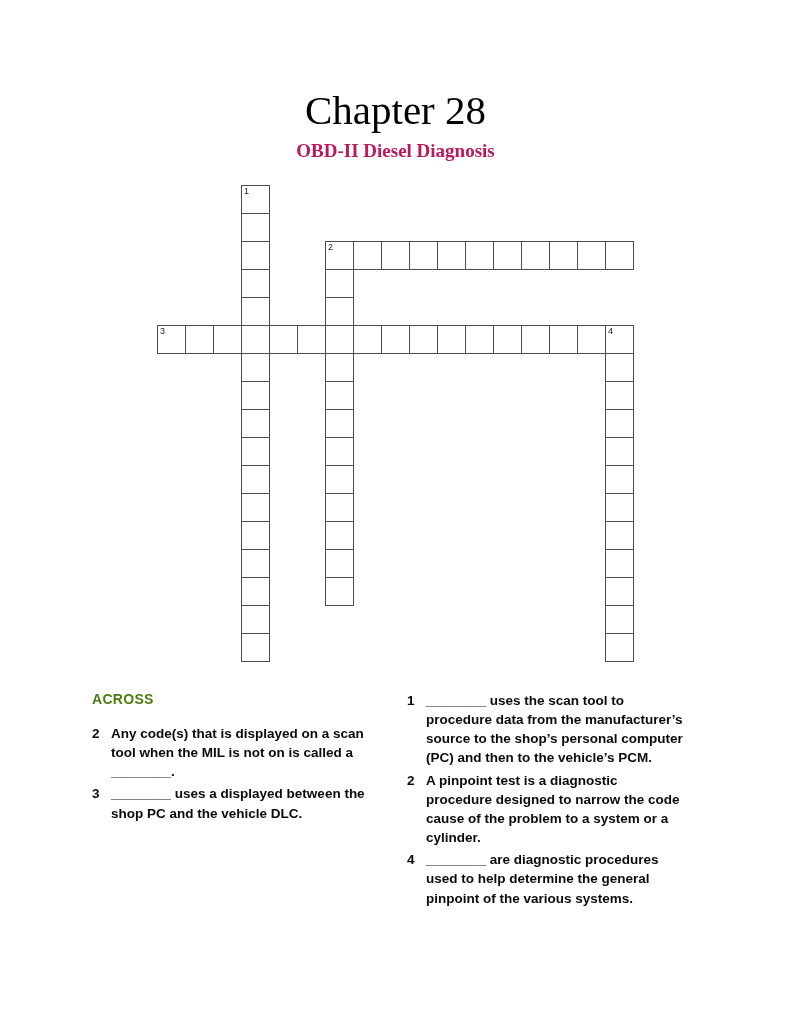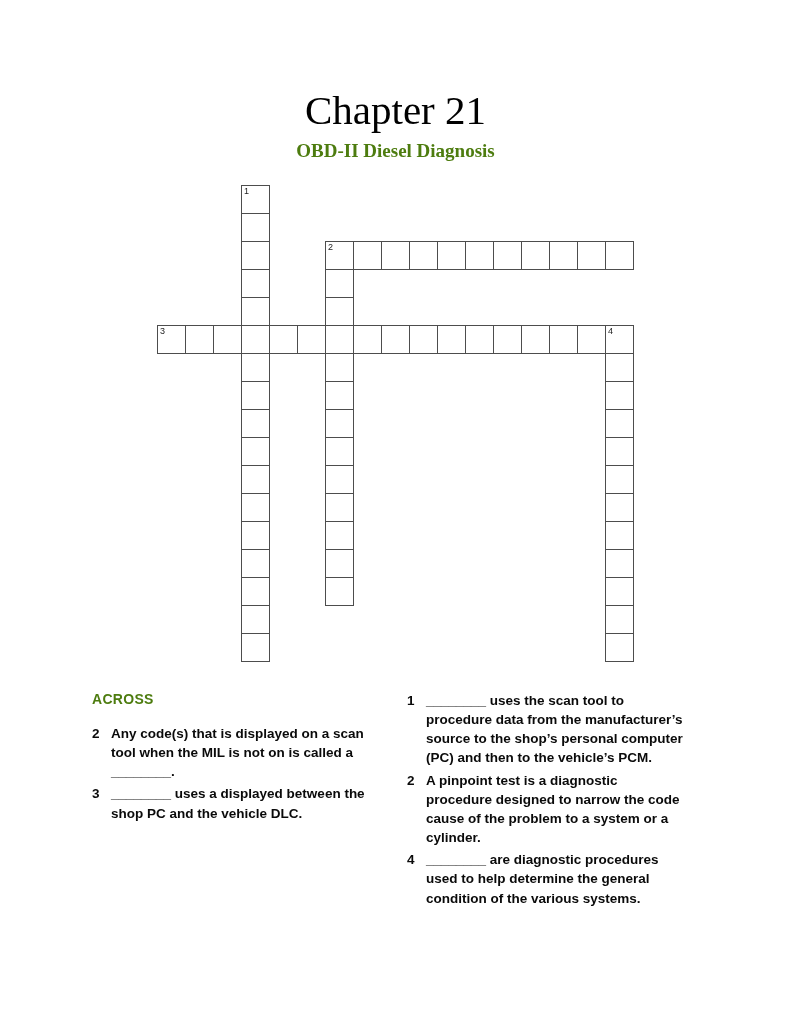--- a/index.html
+++ b/index.html
@@ -31,21 +31,21 @@
   .title {
     position:absolute; top:86px; left:0; right:0;
     text-align:center;
     font-family:"Liberation Serif", serif;
     font-weight:400; font-size:41px; color:#000;
   }
   .subtitle {
     position:absolute; top:140px; left:0; right:0;
     text-align:center;
     font-family:"Liberation Serif", serif;
-    font-weight:700; font-size:19px; color:#4d7c0f;
+    font-weight:700; font-size:19px; color:#be185d;
   }
 
   
   .grid { position:absolute; left:157px; top:185px; width:478px; height:478px; }
   .cell {
     position:absolute; background:#fff;
     border:1px solid #4d4d4d;
   }
   .cellnum {
     position:absolute; top:1px; left:2px;
@@ -64,21 +64,21 @@
   .clue { display:flex; margin-bottom:3px; font-size:13.5px; line-height:1.42; }
   .clue-num { flex:0 0 19px; width:19px; font-weight:700; }
   .clue-text { flex:1;font-weight:bold; }
 </style>
 </head>
 <body>
 
 <div class="page">
 
 
-  <div class="title">Chapter 21</div>
+  <div class="title">Chapter 28</div>
   <div class="subtitle">OBD-II Diesel Diagnosis</div>
 
   <div class="grid">
       <div class="cell" style="left: 84px; top: 0px; width: 29px; height: 29px;">
         <span class="cellnum">1</span>
       </div>
       <div class="cell" style="left: 84px; top: 28px; width: 29px; height: 29px;"></div>
       <div class="cell" style="left: 84px; top: 56px; width: 29px; height: 29px;"></div>
       <div class="cell" style="left: 84px; top: 84px; width: 29px; height: 29px;"></div>
       <div class="cell" style="left: 84px; top: 112px; width: 29px; height: 29px;"></div>
@@ -167,17 +167,17 @@
     <div class="clue">
       <span class="clue-num">1</span>
       <span class="clue-text">________ uses the scan tool to procedure data from the manufacturer’s source to the shop’s personal computer (PC) and then to the vehicle’s PCM.</span>
     </div>
     <div class="clue">
       <span class="clue-num">2</span>
       <span class="clue-text">A pinpoint test is a diagnostic procedure designed to narrow the code cause of the problem to a system or a cylinder.</span>
     </div>
     <div class="clue">
       <span class="clue-num">4</span>
-      <span class="clue-text">________ are diagnostic procedures used to help determine the general condition of the various systems.</span>
+      <span class="clue-text">________ are diagnostic procedures used to help determine the general pinpoint of the various systems.</span>
     </div>
   </div>
 
 </div>
 
 </body></html>

